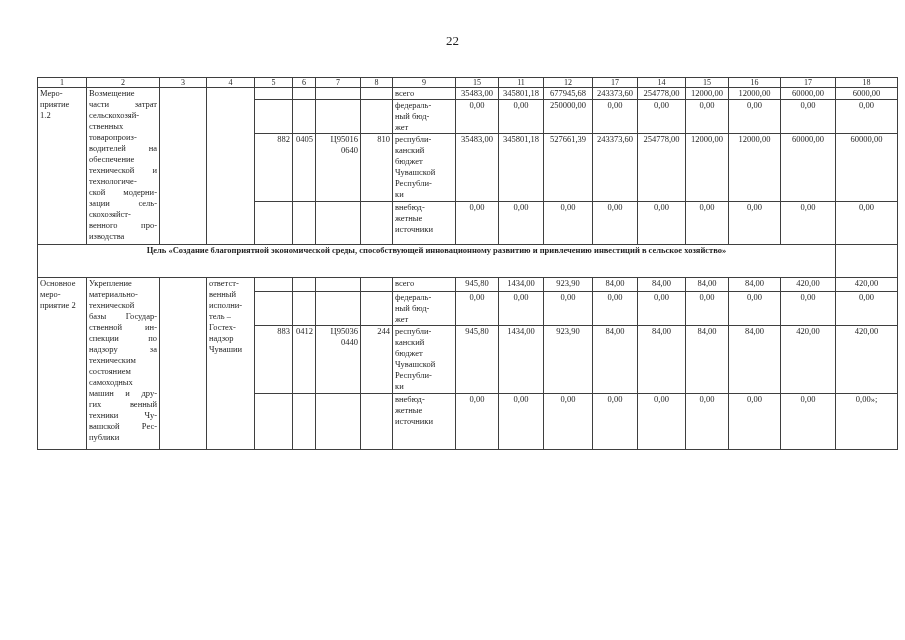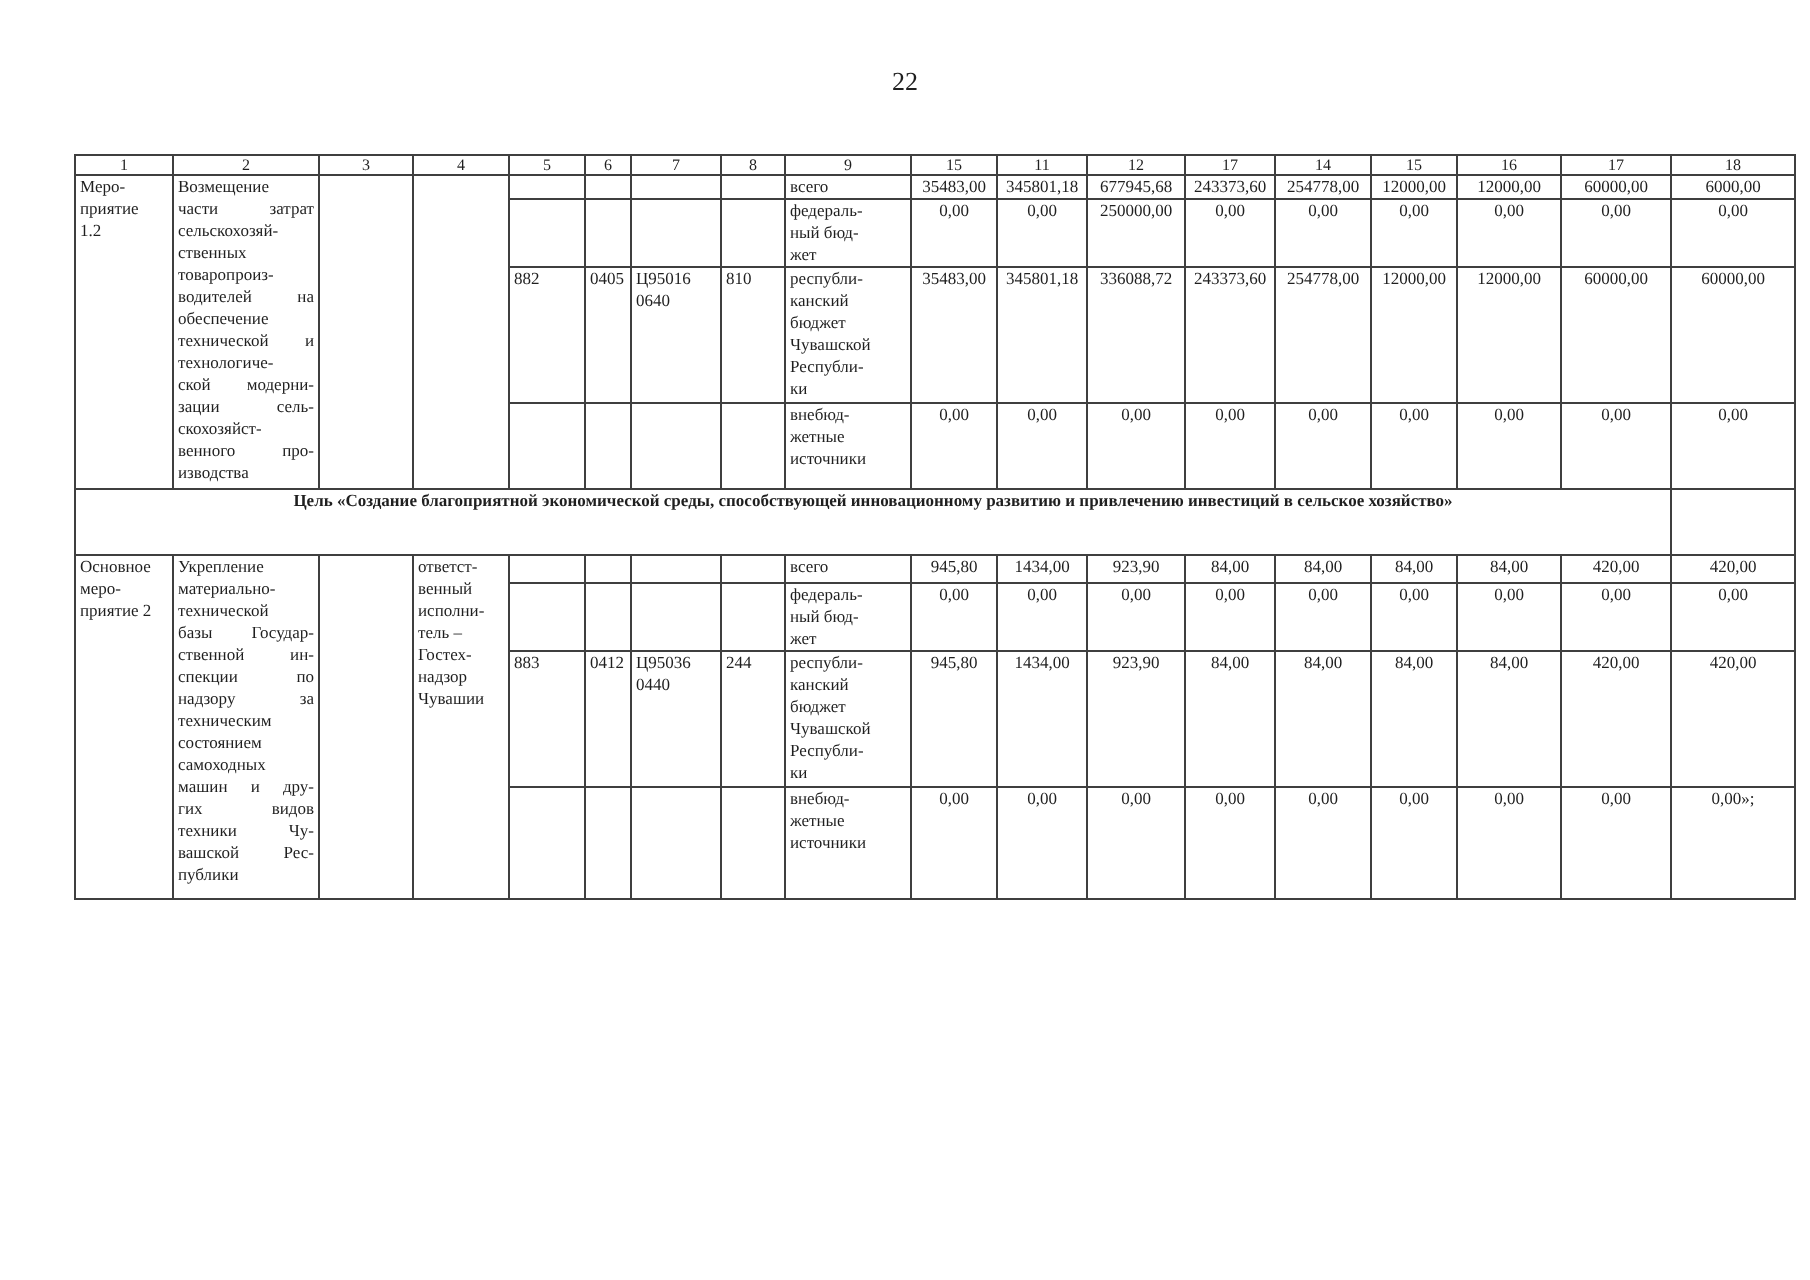--- a/index.html
+++ b/index.html
@@ -32,21 +32,21 @@
   }
   tr.hdr td{
     text-align:center;
     font-size:8px;
     line-height:9px;
     padding:0;
     vertical-align:middle;
   }
   td.pre{white-space:pre-line;}
   td.just{white-space:pre-line;text-align:justify;text-align-last:justify;}
-  td.code{white-space:pre-line;text-align:left;}
+  td.code{white-space:pre-line;text-align:right;}
   td.num{text-align:center;padding:1px 1px 0 1px;}
   td.goal{
     text-align:center;
     font-weight:bold;
     font-size:10px;
     vertical-align:middle;
     line-height:12px;
     white-space:nowrap;
   }
   tr.rh-hdr{height:10px;}
@@ -170,21 +170,21 @@
 0640</td>
       <td class="code">810</td>
       <td class="pre">республи-
 канский
 бюджет
 Чувашской
 Республи-
 ки</td>
       <td class="num">35483,00</td>
       <td class="num">345801,18</td>
-      <td class="num">336088,72</td>
+      <td class="num">527661,39</td>
       <td class="num">243373,60</td>
       <td class="num">254778,00</td>
       <td class="num">12000,00</td>
       <td class="num">12000,00</td>
       <td class="num">60000,00</td>
       <td class="num">60000,00</td>
     </tr>
     <tr class="rh-b1d">
       <td class="code"></td>
       <td class="code"></td>
@@ -217,21 +217,21 @@
 материально-
 технической
 базы Государ-
 ственной ин-
 спекции по
 надзору за
 техническим
 состоянием
 самоходных
 машин и дру-
-гих видов
+гих венный
 техники Чу-
 вашской Рес-
 публики</td>
       <td rowspan="4"></td>
       <td class="pre" rowspan="4">ответст-
 венный
 исполни-
 тель –
 Гостех-
 надзор

